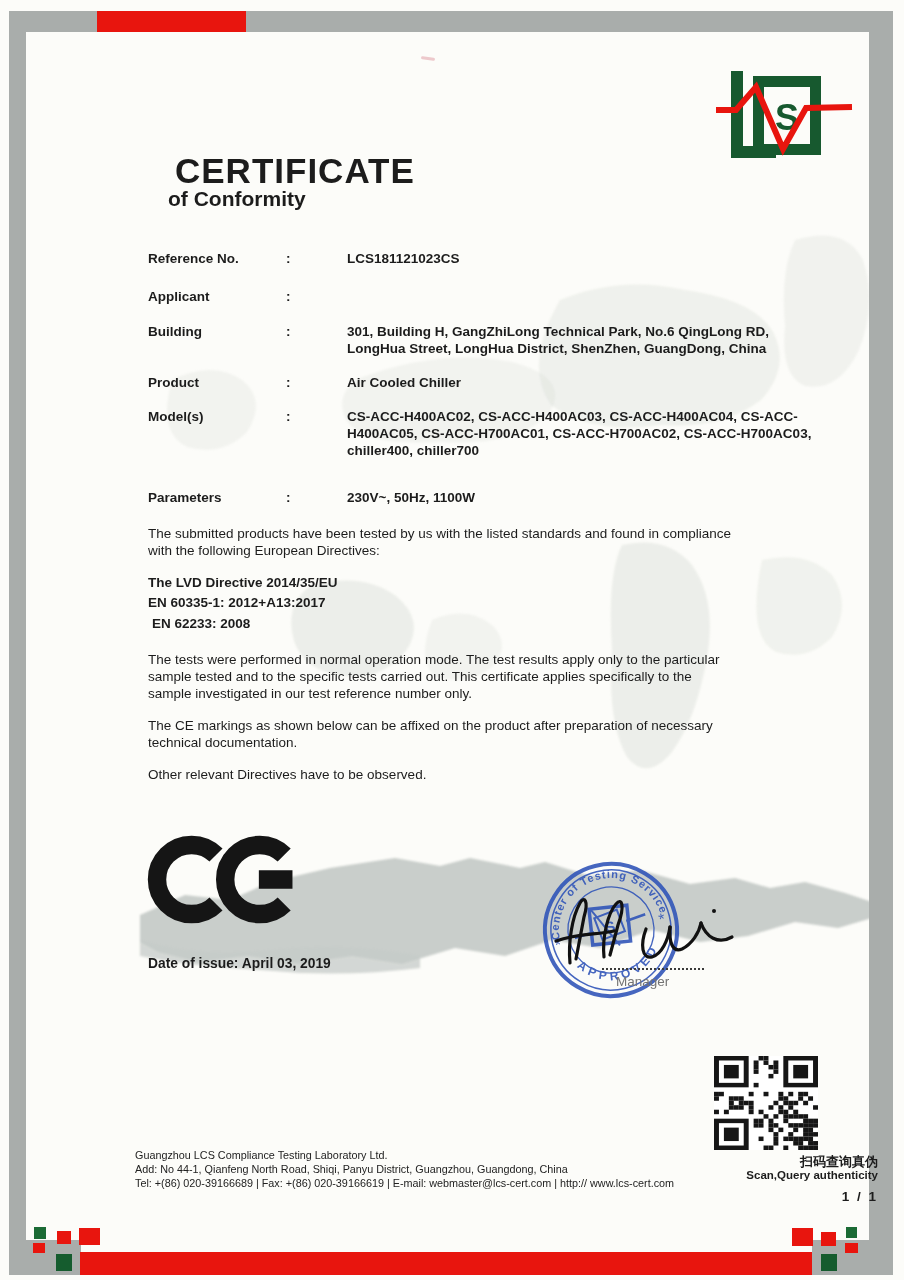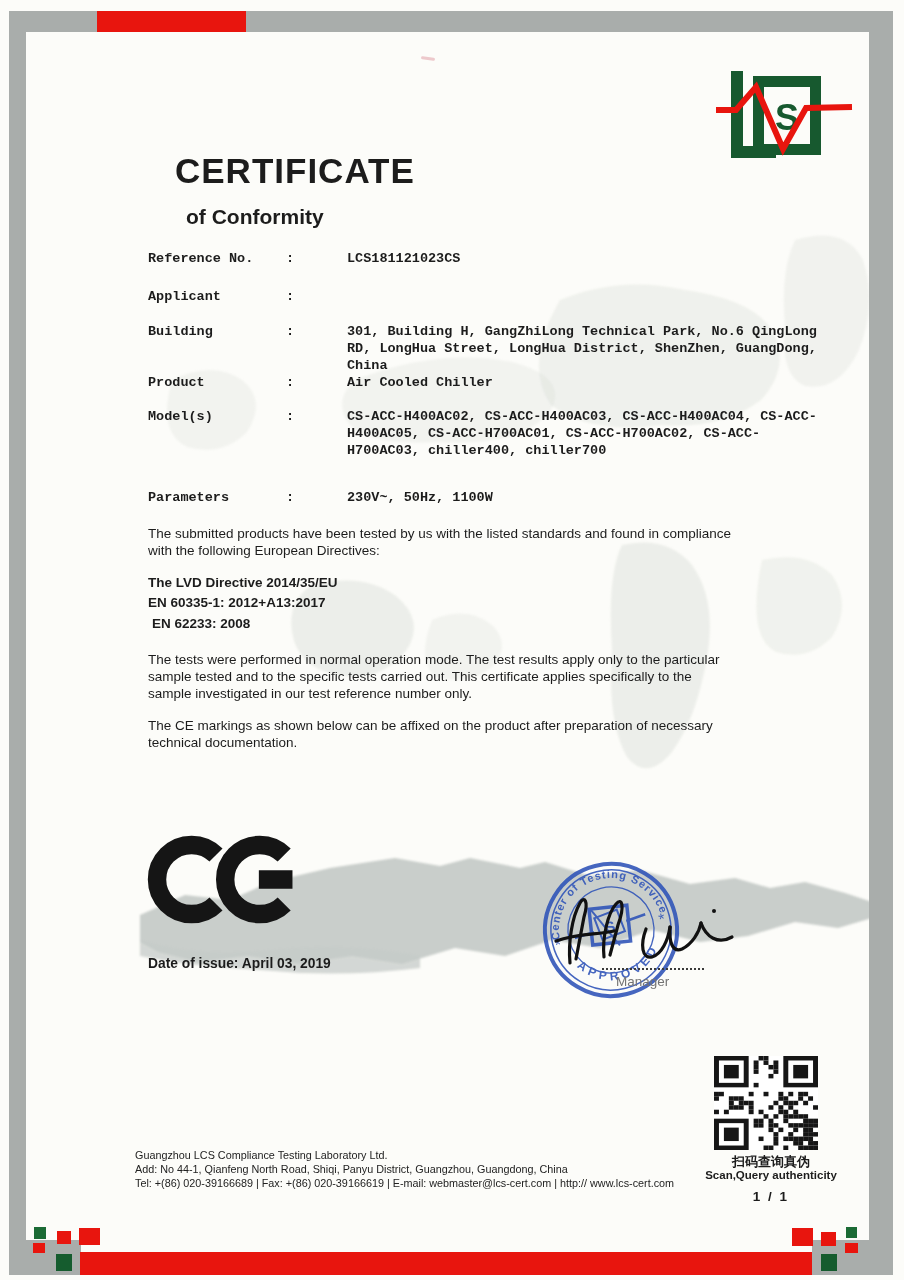--- a/index.html
+++ b/index.html
@@ -18,40 +18,40 @@
   .blk-br { position:absolute; left:812px; top:1240px; width:81px; height:35px; background:#a9adab; }
   .red-top    { position:absolute; left:97px; top:11px;   width:149px; height:21px; background:#e8150e; }
   .red-bottom { position:absolute; left:80px; top:1252px; width:732px; height:23px; background:#e8150e; }
   .sq { position:absolute; }
   
   .watermark { position:absolute; left:0; top:0; filter:blur(1px); }
   
   .logo { position:absolute; left:714px; top:58px; }
   
   .title    { position:absolute; left:167px; top:143px; font-size:35px; font-weight:bold; letter-spacing:1px; margin:8px; }
-  .subtitle { position:absolute; left:168px; top:187px; font-size:21px; font-weight:bold; margin:18px; }
-  
-  .row { position:absolute; left:148px; display:flex; font-size:13.5px; font-weight:bold; line-height:17px;font-family:Liberation Mono, monospace; }
+  .subtitle { position:absolute; left:168px; top:187px; font-size:21px; font-weight:bold; margin:0; }
+  
+  .row { position:absolute; left:148px; display:flex; font-size:13.5px; font-weight:bold; line-height:17px; }
   .row .lbl { width:138px; }
   .row .col { width:17px; }
   .row .val { width:482px;padding-left:44px; }
   
   .para { position:absolute; left:148px; width:590px; font-size:13.5px; line-height:17px; }
   .bold { font-weight:bold; }
   
   .ce { position:absolute; left:146px; top:811px; }
   .date-line { position:absolute; left:148px; top:956px; font-size:13.8px; font-weight:bold; }
   
   .stamp { position:absolute; left:536px; top:855px; transform:rotate(-14deg); opacity:.88; }
   .signature { position:absolute; left:548px; top:885px; }
   .sig-line { position:absolute; left:602px; top:968px; width:102px; border-bottom:2px dotted #3a3a3a; }
   .manager { position:absolute; left:616px; top:974px; font-size:13.5px; color:#737373; }
   
   .qr { position:absolute; left:714px; top:1056px; }
-  .qr-cap { position:absolute; width:170px; text-align:center; left:686px; font-weight:bold; }
+  .qr-cap { position:absolute; width:170px; text-align:right; left:708px; font-weight:bold; }
   .cap-zh { top:1153px; font-size:13px; }
   .cap-en { top:1169px; font-size:11.5px; }
   .cap-pg { top:1189px; font-size:13.5px; letter-spacing:2px; }
   
   .footer { position:absolute; left:135px; top:1149px; font-size:10.8px; line-height:13.8px; color:#222; }
   .artifact { position:absolute; left:421px; top:57px; width:14px; height:3px; background:#edc9cc; transform:rotate(8deg); border-radius:2px; }
 </style>
 </head>
 <body>
 
@@ -135,20 +135,21 @@
     <span class="col">:</span>
     <span class="val">230V~, 50Hz, 1100W</span>
   </div>
 
   <p class="para" style="top:511px">The submitted products have been tested by us with the listed standards and found in compliance with the following European Directives:</p>
   <p class="para bold" style="top:560px">The LVD Directive 2014/35/EU</p>
   <p class="para bold" style="top:594px;margin:0;">EN 60335-1: 2012+A13:2017</p>
   <p class="para bold" style="top:611px;margin:4px;">EN 62233: 2008</p>
   <p class="para" style="top:637px">The tests were performed in normal operation mode. The test results apply only to the particular sample tested and to the specific tests carried out. This certificate applies specifically to the sample investigated in our test reference number only.</p>
   <p class="para" style="top:703px">The CE markings as shown below can be affixed on the product after preparation of necessary technical documentation.</p>
+  <p class="para" style="top:752px">Other relevant Directives have to be observed.</p>
 
   <svg class="ce" width="152" height="137" viewBox="0 0 330 200">
     <g fill="none" stroke="#151515" stroke-width="40">
       <path d="M 152,47 A 75 75 0 1 0 152,153"></path>
       <path d="M 300,47 A 75 75 0 1 0 300,153"></path>
       <path d="M 245,100 L 318,100"></path>
     </g>
   </svg>
 
   <div class="date-line">Date of issue: April 03, 2019</div>

